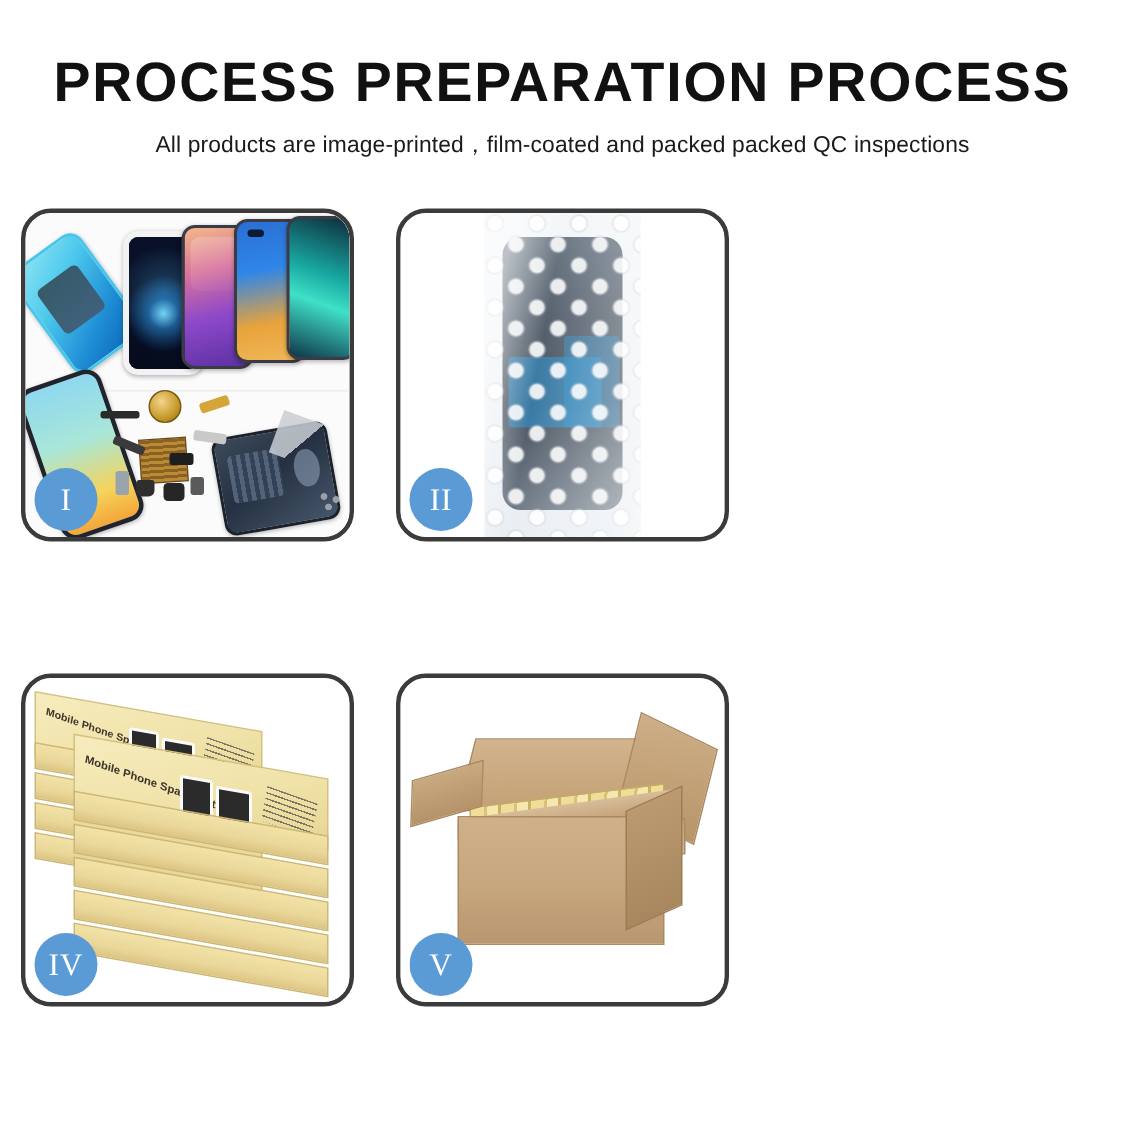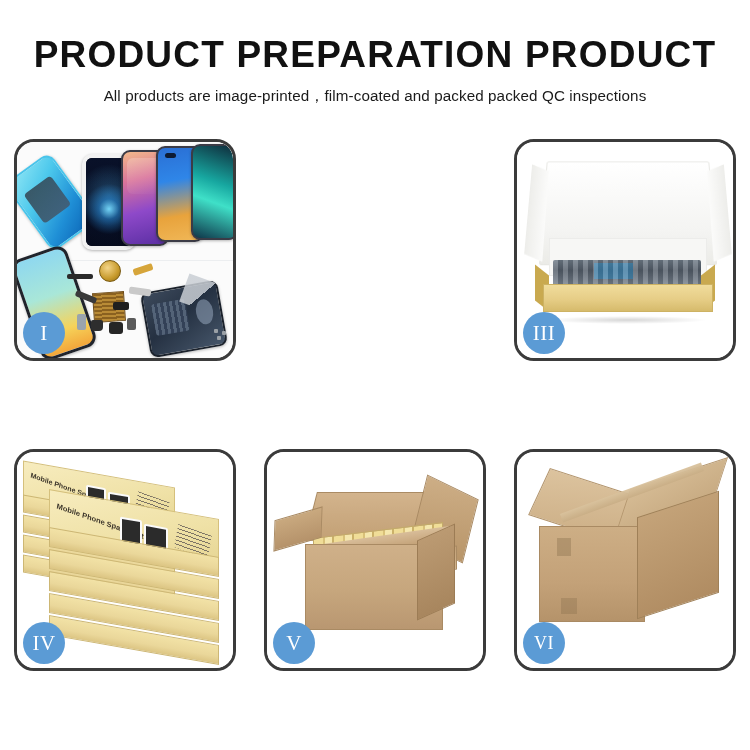--- a/index.html
+++ b/index.html
@@ -416,21 +416,21 @@
     transform: rotate(-20deg);
     opacity:.95;
   }
   .sc-tab1 { position:absolute; left:40px; top:86px; width:14px; height:18px; background:rgba(120,95,64,.30); }
   .sc-tab2 { position:absolute; left:44px; top:146px; width:16px; height:16px; background:rgba(120,95,64,.26); }
 </style>
 </head>
 <body>
 
 <div class="header">
-  <h1 class="title">PRODUCT PREPARATION PRODUCT</h1>
+  <h1 class="title">PROCESS PREPARATION PROCESS</h1>
   <p class="subtitle">All products are image-printed，film-coated and packed packed QC inspections</p>
 </div>
 
 <div class="grid">
 
   <div class="panel p-c0 p-r0">
     <div class="photo scene-parts">
       <div class="floorline"></div>
       <div class="phone ph-adh"></div>
       <div class="phone ph-glass">
@@ -453,33 +453,35 @@
       <div class="part-f"></div>
       <div class="part-g"></div>
       <div class="part-h"></div>
       <div class="part-i"></div>
       <div class="screws"></div>
       <div class="tweezers"></div>
     </div>
     <div class="badge">I</div>
   </div>
 
-
-  <div class="panel p-c2 p-r0">
-    <div class="photo scene-mailer">
-      <div class="ml-lid"></div>
-      <div class="ml-inner"></div>
-      <div class="ml-left-wall"></div>
-      <div class="ml-right-wall"></div>
-      <div class="ml-content"></div>
-      <div class="ml-front"></div>
-      <div class="ml-shadow"></div>
+  <div class="panel p-c1 p-r0">
+    <div class="photo scene-bubble">
+      <div class="bw-sheet">
+        <div class="bw-inner">
+          <div class="lbl"></div>
+          <div class="lbl2"></div>
+        </div>
+        <div class="bw-shade"></div>
+        <div class="bw-bubbles"></div>
+        <div class="bw-gloss"></div>
+      </div>
     </div>
-    <div class="badge">III</div>
+    <div class="badge">II</div>
   </div>
+
 
   <div class="panel p-c0 p-r1">
     <div class="photo scene-stack">
 
       <div class="sb-top" style="left:6px; top:22px; width:150px; height:42px; transform:skewY(10deg);">
         <div class="sb-label" style="left:6px; top:16px; font-size:7px; transform:rotate(10deg);">Mobile Phone Spare Parts</div>
         <div class="sb-scr" style="left:62px; top:12px; width:16px; height:22px;"></div>
         <div class="sb-scr" style="left:84px; top:15px; width:18px; height:23px;"></div>
         <div class="sb-lines" style="left:112px; top:12px; width:32px; height:22px; transform:rotate(10deg);"></div>
       </div>
@@ -510,26 +512,14 @@
       <div class="ct-fill"></div>
       <div class="ct-rim"></div>
       <div class="ct-flap-left"></div>
       <div class="ct-flap-front"></div>
       <div class="ct-body"></div>
       <div class="ct-side"></div>
     </div>
     <div class="badge">V</div>
   </div>
 
-  <div class="panel p-c2 p-r1">
-    <div class="photo scene-sealed">
-      <div class="sc-top"></div>
-      <div class="sc-top2"></div>
-      <div class="sc-tape"></div>
-      <div class="sc-front"></div>
-      <div class="sc-side"></div>
-      <div class="sc-tab1"></div>
-      <div class="sc-tab2"></div>
-    </div>
-    <div class="badge tight">VI</div>
-  </div>
 
 </div>
 
 </body></html>

